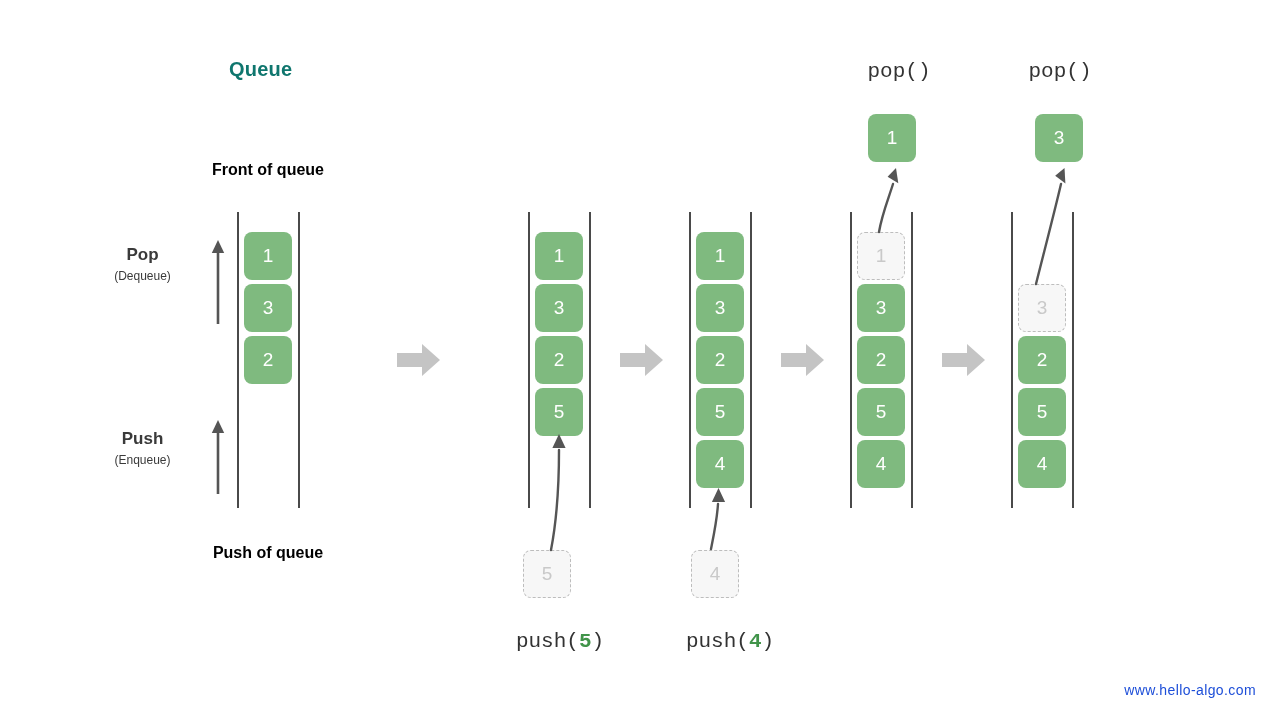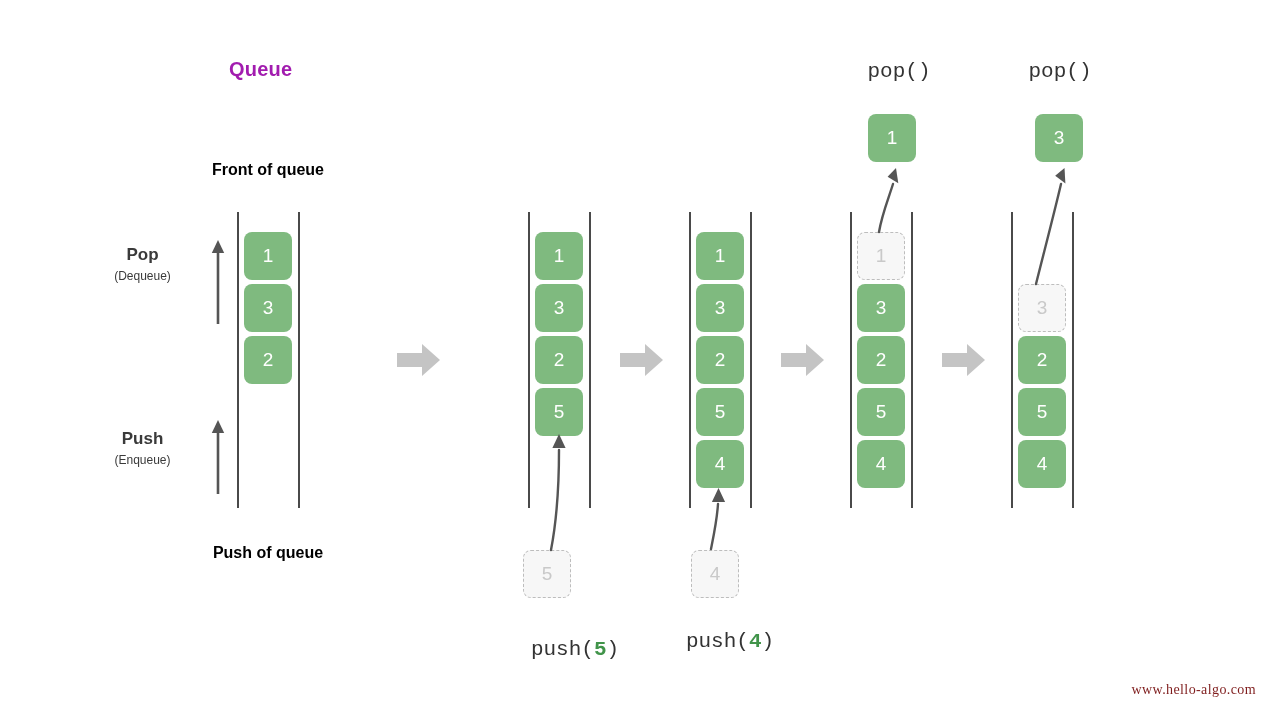--- a/index.html
+++ b/index.html
@@ -23,21 +23,21 @@
 
   
   .abs { position: absolute; }
 
   
   .queue-title {
     left: 229px;
     top: 58px;
     font-size: 20px;
     font-weight: bold;
-    color: #a21caf;
+    color: #0f766e;
     letter-spacing: 0.2px;
   }
 
   .edge-label {
     font-size: 16px;
     font-weight: bold;
     color: #000000;
     text-align: center;
     white-space: nowrap;
   }
@@ -119,23 +119,23 @@
     color: #41944a;
     font-weight: bold;
   }
   .push-call { top: 630px; width: 160px; }
   .pop-call  { top: 60px;  width: 160px; }
 
   
   .watermark {
     right: 24px;
     bottom: 22px;
-    font-family: Liberation Serif, serif;
+    font-family: Liberation Sans, sans-serif;
     font-size: 14px;
-    color: #7f1d1d;
+    color: #1d4ed8;
     letter-spacing: 0.4px;
     padding-left: 45px;
   }
 </style>
 </head>
 <body>
 
 <div class="stage">
 
   <div class="abs queue-title">Queue</div>
@@ -185,21 +185,21 @@
   <div class="abs cell" style="left:535px; top:388px;">5</div>
 
   <div class="abs cell ghost" style="left:523px; top:550px;">5</div>
 
   <div class="abs curve-arrow" style="left:540px; top:428px;">
     <svg width="40" height="125" viewBox="0 0 40 125">
       <path d="M11 122 C 16 96, 19 66, 19 22" stroke="#555555" stroke-width="2.4" fill="none" stroke-linecap="round"></path>
       <path d="M19 6 L25.6 20 L12.4 20 Z" fill="#555555"></path>
     </svg>
   </div>
-  <div class="abs call-label push-call" style="left:495px;margin-top:8px;"><span>push(</span><span class="arg">5</span><span>)</span></div>
+  <div class="abs call-label push-call" style="left:480px;"><span>push(</span><span class="arg">5</span><span>)</span></div>
 
   <div class="abs sep-arrow" style="left:620px;">
     <svg width="44" height="36" viewBox="0 0 44 36">
       <path d="M0 11 L25 11 L25 2 L43 18 L25 34 L25 25 L0 25 Z" fill="#c4c4c4"></path>
     </svg>
   </div>
 
   <div class="abs rail" style="left:689px;"></div>
   <div class="abs rail" style="left:750px;"></div>
   <div class="abs cell" style="left:696px; top:232px;">1</div>

